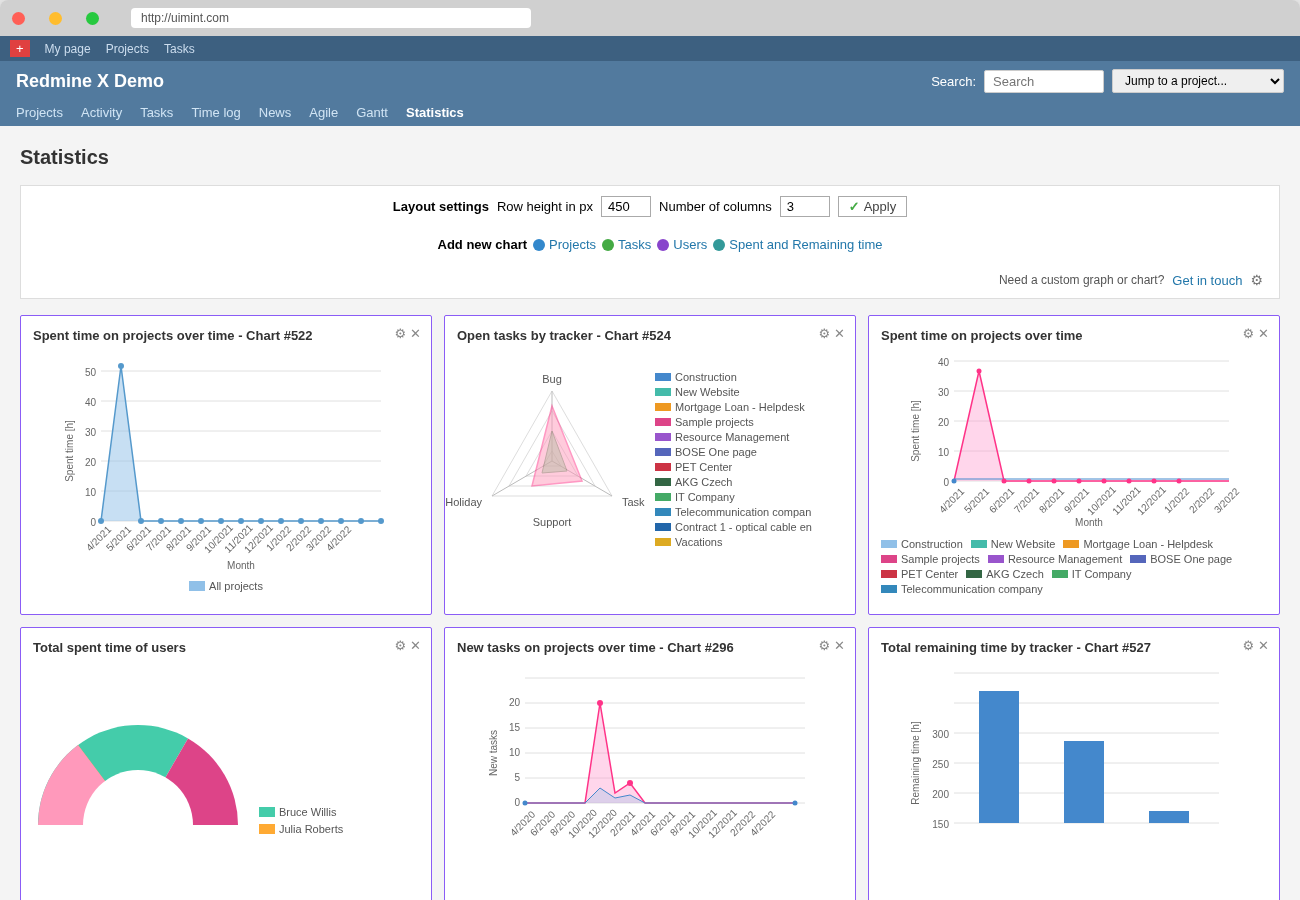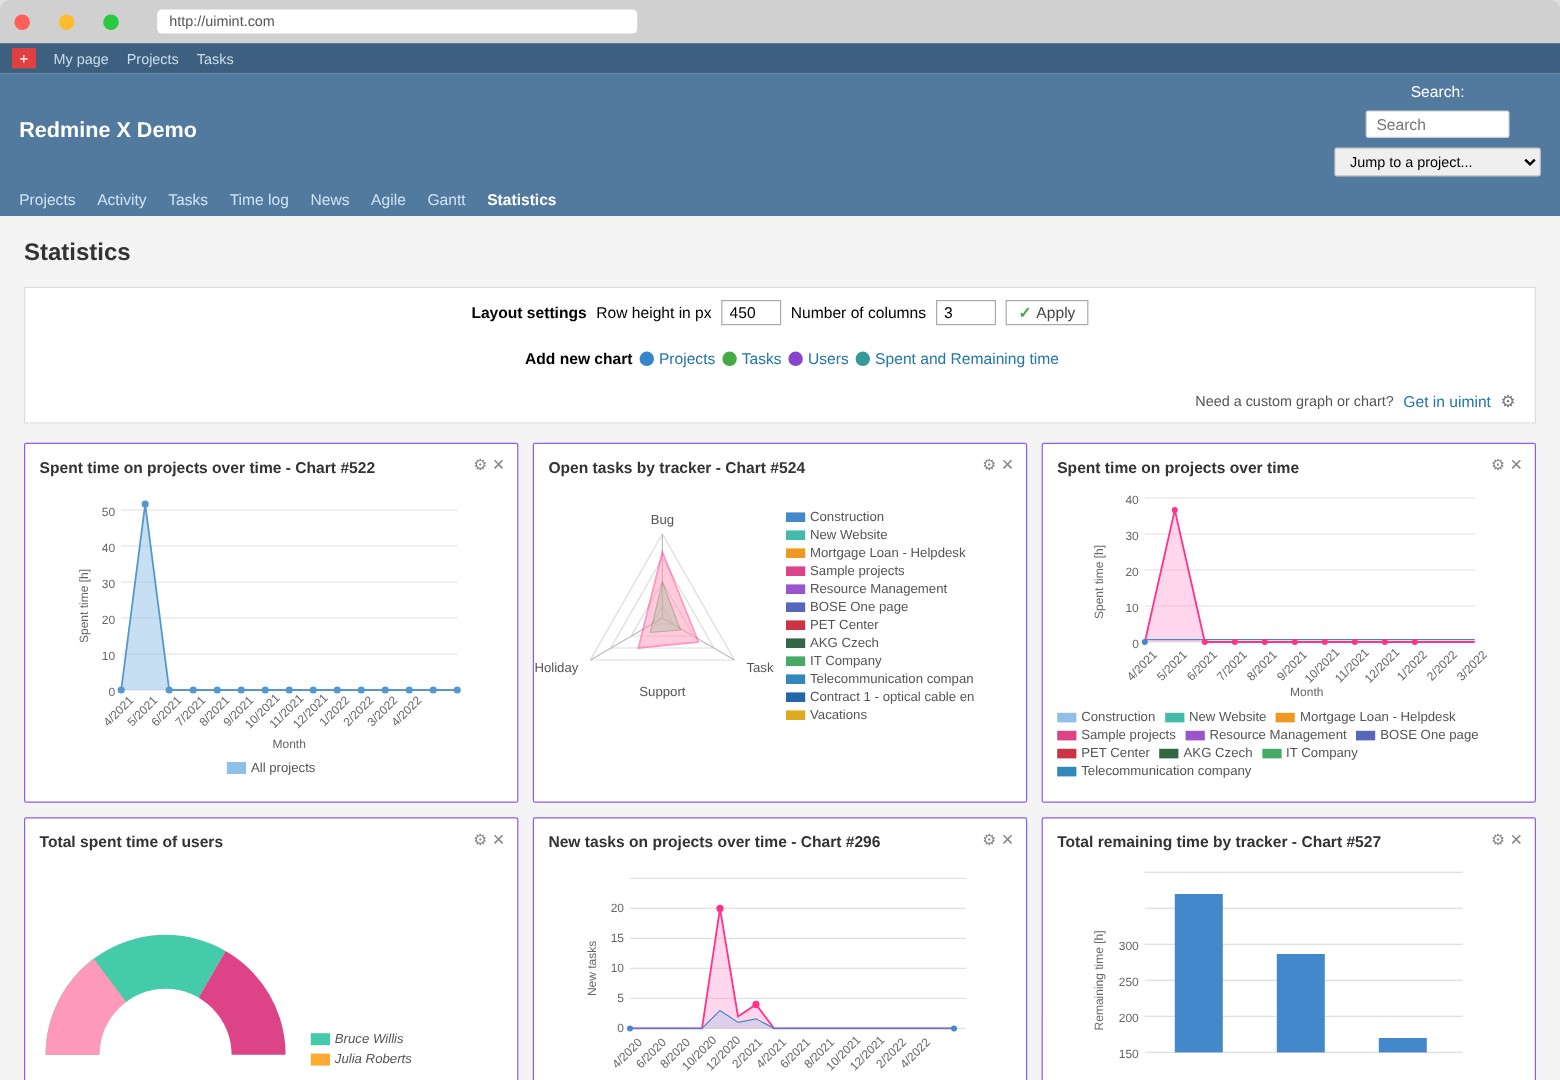--- a/index.html
+++ b/index.html
@@ -17,21 +17,21 @@
     
     .app-logo-bar { background: white; padding: 12px 20px; display: flex; align-items: center; }
     .app-logo { font-size: 28px; font-weight: bold; color: #333; }
     .app-logo span { color: #e03030; }
     .nav-top { background: #3d6080; padding: 4px 10px; display: flex; align-items: center; gap: 15px; font-size: 12px; }
     .nav-top a { color: #cde; text-decoration: none; }
     .nav-top .plus-btn { background: #e04040; color: white; border: none; padding: 1px 6px; font-size: 13px; cursor: pointer; float: right; }
 
     .nav-main-wrapper { background: #527a9e; padding: 8px 16px; display: flex; align-items: center; justify-content: space-between; }
     .nav-main-title { color: white; font-size: 18px; font-weight: bold; }
-    .nav-search-area { display: flex; align-items: center; gap: 8px; flex-direction: column; }
+    .nav-search-area { display: flex; align-items: center; gap: 8px; }
     .nav-search-label { color: white; font-size: 13px; }
     .nav-search-input { padding: 3px 8px; border: 1px solid #ccc; border-radius: 2px; font-size: 13px; width: 120px; }
     .nav-project-select { padding: 3px 8px; border: 1px solid #ccc; border-radius: 2px; font-size: 12px; width: 172px; }
 
     .nav-links { background: #527a9e; padding: 4px 16px 6px; display: flex; gap: 18px; }
     .nav-links a { color: #d0e4f4; text-decoration: none; font-size: 13px; }
 
     
     .main-content { background: #f4f4f4; padding: 20px; }
     .page-title { font-size: 20px; font-weight: bold; color: #333; margin-bottom: 16px; }
@@ -146,21 +146,21 @@
           <span>Users</span>
         </span>
         <span class="chart-add-btn">
           <span class="chart-dot dot-teal"></span>
           <span>Spent and Remaining time</span>
         </span>
       </div>
 
       <div class="custom-graph-section">
         <span class="custom-graph-text">Need a custom graph or chart?</span>
-        <a href="#" class="get-in-touch">Get in uimint</a>
+        <a href="#" class="get-in-touch">Get in touch</a>
         <span class="gear-icon-small">⚙</span>
       </div>
     </div>
 
     <div class="charts-grid">
 
       <div class="chart-card">
         <div class="chart-card-title">Spent time on projects over time - Chart #522</div>
         <div class="chart-card-controls">
           <span class="chart-ctrl-btn">⚙</span>
@@ -407,21 +407,21 @@
             </div>
         </div>
       </div>
 
       <div class="chart-card">
         <div class="chart-card-title">Total spent time of users</div>
         <div class="chart-card-controls">
           <span class="chart-ctrl-btn">⚙</span>
           <span class="chart-ctrl-btn">✕</span>
         </div>
-        <div style="display:flex;align-items:flex-end;gap:16px;margin-top:20px;font-style:italic;">
+        <div style="display:flex;align-items:flex-end;gap:16px;margin-top:20px;">
           <svg width="210" height="160" viewBox="0 0 210 160">
 
             <g transform="translate(105,150)">
 
               <path d="M 0,0 L -100,0 A 100,100 0 0,1 50,-86.6 Z" fill="#44ccaa"></path>
 
               <path d="M 0,0 L 50,-86.6 A 100,100 0 0,1 100,0 Z" fill="#dd4488"></path>
 
               <path d="M 0,0 L -60,-80 A 100,100 0 0,1 -100,0 Z" fill="#ffaa33"></path>
 

